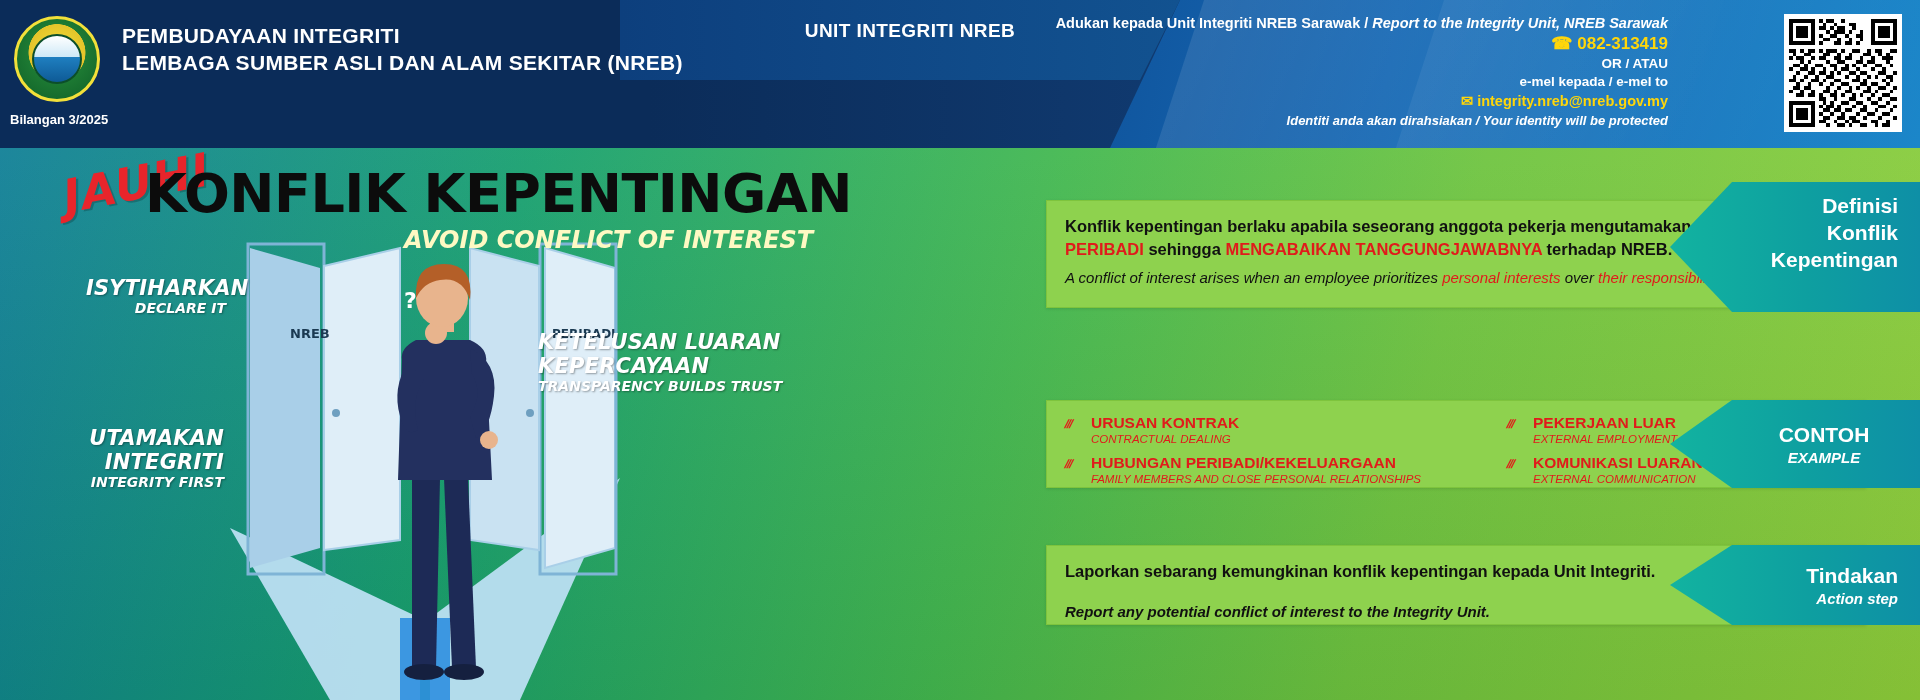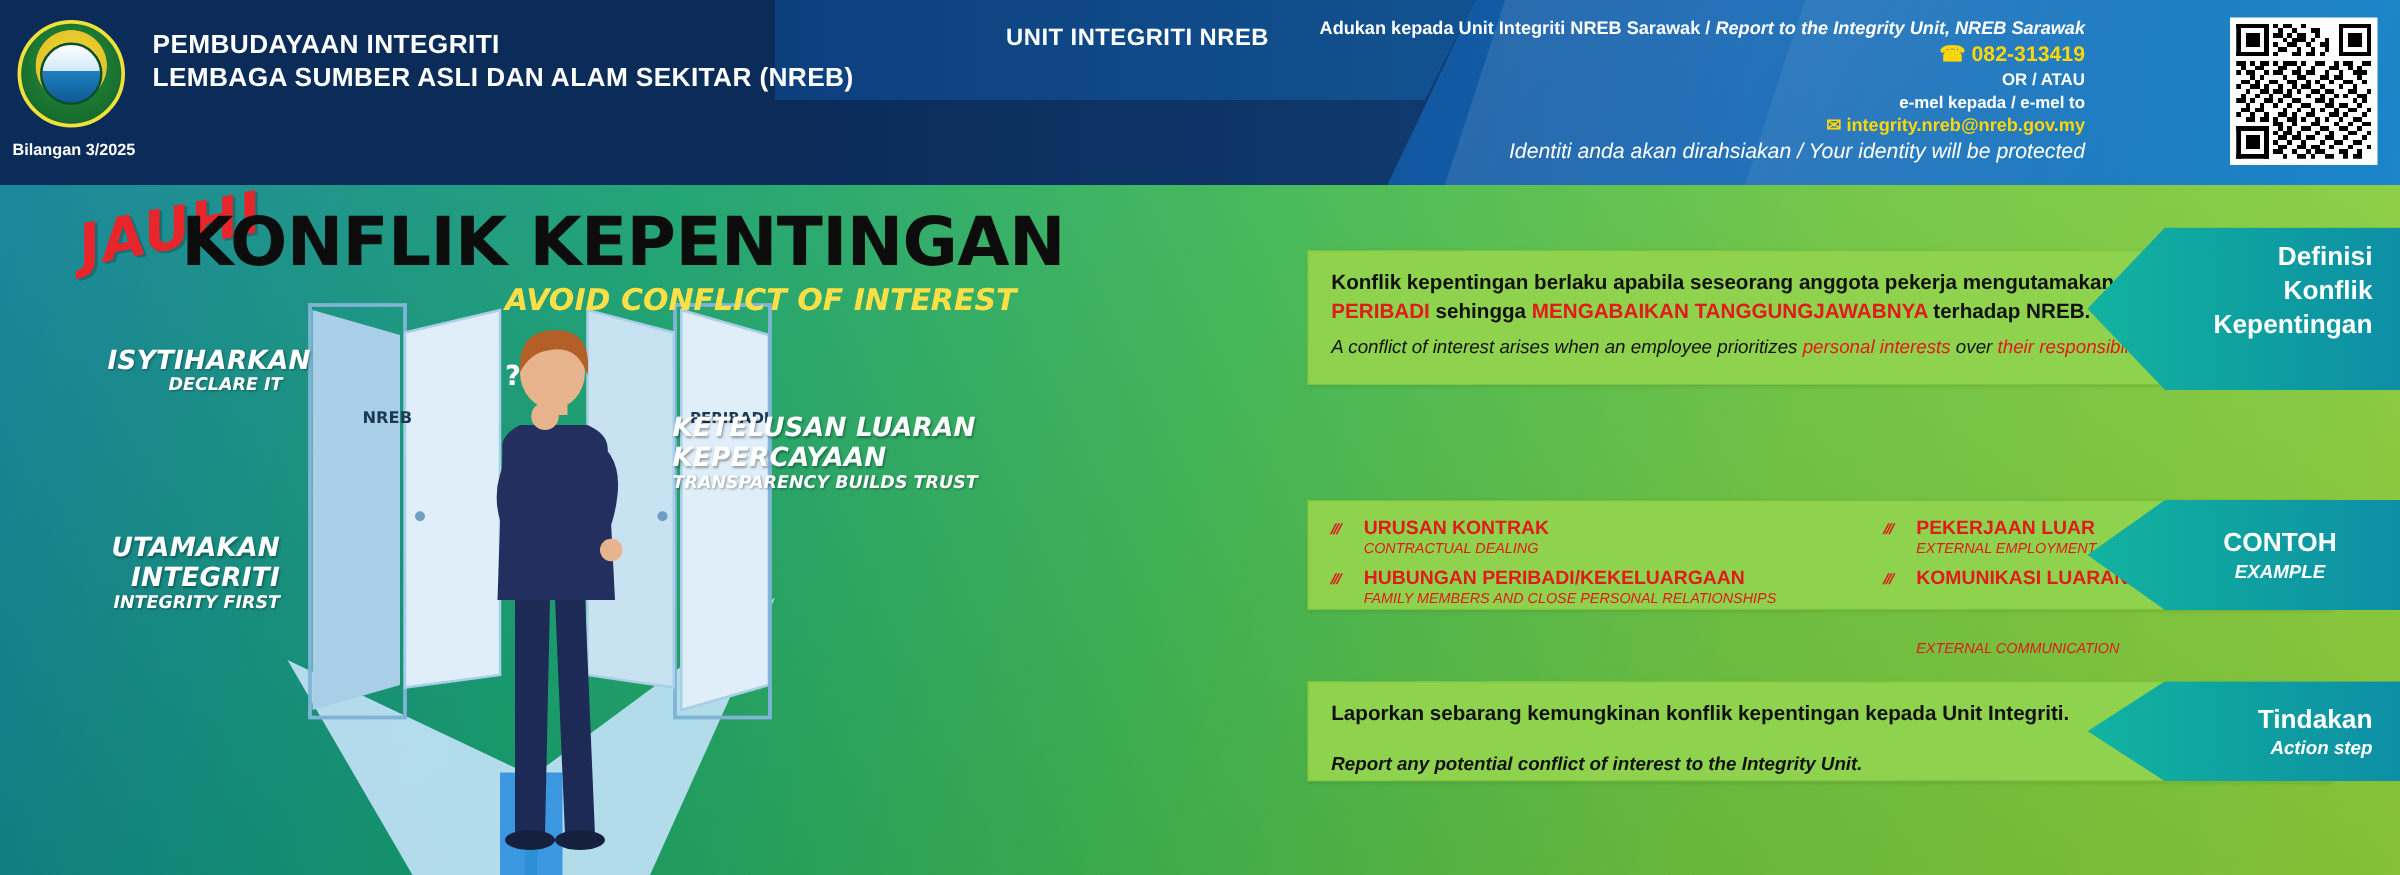--- a/index.html
+++ b/index.html
@@ -64,21 +64,21 @@
   #hdr-right {
     position: absolute; right: 252px; top: 14px;
     width: 660px; text-align: right; color: #ffffff;
   }
   #hdr-right .r1 { font-size: 14.5px; font-weight: 700; line-height: 19px; }
   #hdr-right .r1 em { font-weight: 700; font-style: italic; margin-top: 28px; }
   #hdr-right .phone { color: #ffd60a; font-size: 17px; font-weight: 700; line-height: 22px; }
   #hdr-right .r2 { font-size: 13.5px; font-weight: 700; line-height: 18px; }
   #hdr-right .r3 { font-size: 13.5px; font-weight: 700; line-height: 18px; }
   #hdr-right .mail { color: #ffd60a; font-size: 14.5px; font-weight: 700; line-height: 20px; }
-  #hdr-right .r4 { font-size: 17px; font-weight: 400; font-style: italic; line-height: 19px; }
+  #hdr-right .r4 { font-size: 13px; font-weight: 700; font-style: italic; line-height: 19px; }
   #qr {
     position: absolute; right: 18px; top: 14px;
     width: 118px; height: 118px; background: #fff; padding: 5px;
   }
   #qr svg { display: block; }
 
   
   #body-bg {
     position: absolute; top: 148px; left: 0; width: 1920px; height: 552px;
     background: linear-gradient(105deg, #0f7f96 0%, #17a06e 26%, #43b84f 52%, #6ec43f 72%, #8fce3a 100%);
@@ -97,21 +97,21 @@
     text-shadow: 2px 2px 0 rgba(0,0,0,.20);
     font-family: "DejaVu Sans", sans-serif;
   }
   #title-main {
     position: absolute; left: 145px; top: 14px;
     color: #0c0c0c; font-size: 54px; font-weight: 800; letter-spacing: -0.5px;
     font-family: "DejaVu Sans", sans-serif;
   }
   #title-sub {
     position: absolute; left: 404px; top: 78px;
-    color: #fde047; font-size: 24px; font-weight: 700; font-style: italic;
+    color: #fef9c3; font-size: 24px; font-weight: 700; font-style: italic;
     font-family: "DejaVu Sans", sans-serif;
   }
   .lbl { position: absolute; color: #ffffff; font-style: italic; font-weight: 800;
          text-shadow: 1px 1px 2px rgba(0,0,0,.35); font-family: "DejaVu Sans", sans-serif; }
   .lbl .big { font-size: 21px; display: block; letter-spacing: .2px; }
   .lbl .small { font-size: 14px; display: block; }
   #lbl-declare { left: 86px; top: 128px; text-align: right; width: 140px; }
   #lbl-integrity { left: 24px; top: 278px; text-align: right; width: 200px; }
   #lbl-trans { left: 538px; top: 182px; width: 260px; }
 
@@ -509,21 +509,21 @@
         <div class="tag-en" style="padding-left:26px;">FAMILY MEMBERS AND CLOSE PERSONAL RELATIONSHIPS</div>
       </div>
     </div>
     <div class="tagcol" style="left:460px; top:12px; width:340px;">
       <div class="tag-item">
         <span class="quill">///</span><span class="tag-bm">PEKERJAAN LUAR</span>
         <div class="tag-en" style="padding-left:26px;">EXTERNAL EMPLOYMENT</div>
       </div>
       <div class="tag-item">
         <span class="quill">///</span><span class="tag-bm">KOMUNIKASI LUARAN</span>
-        <div class="tag-en" style="padding-left:26px;margin-top:40px;">EXTERNAL COMMUNICATION</div>
+        <div class="tag-en" style="padding-left:26px;">EXTERNAL COMMUNICATION</div>
       </div>
     </div>
   </div>
 
   <div class="card" id="card3">
     <div class="c-text">
       <div class="bm">Laporkan sebarang kemungkinan konflik kepentingan kepada Unit Integriti.</div>
       <div class="en" style="margin-top:18px;font-weight:bold;">Report any potential conflict of interest to the Integrity Unit.</div>
     </div>
   </div>

